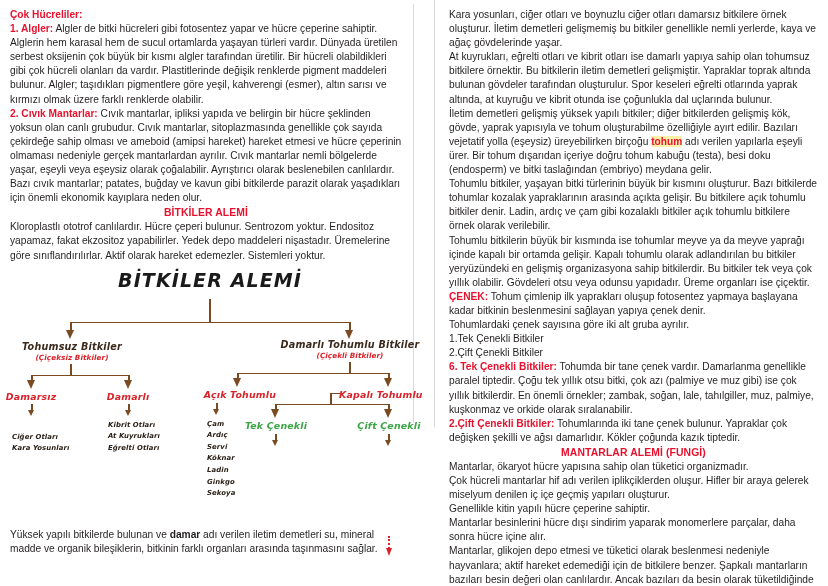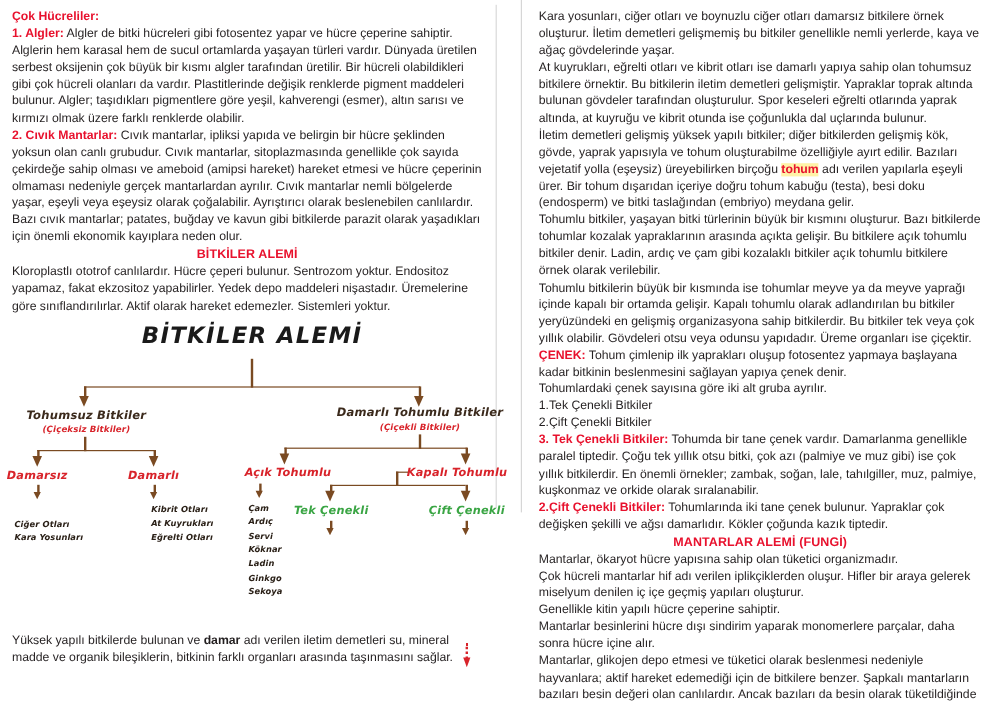--- a/index.html
+++ b/index.html
@@ -233,21 +233,21 @@
       <div class="line-v" style="left:21px; top:135px; height:8px;"></div>
       <div class="arrow-sm" style="left:17.8px; top:141px;"></div>
       <div class="leaf-list" style="left:2px; top:163px;">
         <div>Ciğer Otları</div>
         <div>Kara Yosunları</div>
       </div>
 
       <div class="node node-red" style="left:80px; top:122px; width:76px;">Damarlı</div>
       <div class="line-v" style="left:118px; top:135px; height:8px;"></div>
       <div class="arrow-sm" style="left:114.8px; top:141px;"></div>
-      <div class="leaf-list" style="left:116px; top:151px;">
+      <div class="leaf-list" style="left:98px; top:151px;">
         <div>Kibrit Otları</div>
         <div>At Kuyrukları</div>
         <div>Eğrelti Otları</div>
       </div>
 
       <div class="line-v" style="left:339px; top:93px; height:12px;"></div>
       <div class="line-h" style="left:227px; top:104px; width:152px;"></div>
       <div class="line-v" style="left:227px; top:104px; height:7px;"></div>
       <div class="arrow-dn" style="left:222.5px; top:109px;"></div>
       <div class="line-v" style="left:378px; top:104px; height:7px;"></div>
@@ -307,21 +307,21 @@
 
     <p class="para">
       <span class="red">ÇENEK:</span><span> Tohum çimlenip ilk yaprakları oluşup fotosentez yapmaya başlayana kadar bitkinin beslenmesini sağlayan yapıya çenek denir.</span>
     </p>
 
     <p class="para">Tohumlardaki çenek sayısına göre iki alt gruba ayrılır.</p>
     <p class="para">1.Tek Çenekli Bitkiler</p>
     <p class="para">2.Çift Çenekli Bitkiler</p>
 
     <p class="para">
-      <span class="red">3. Tek Çenekli Bitkiler:</span><span> Tohumda bir tane çenek vardır. Damarlanma genellikle paralel tiptedir. Çoğu tek yıllık otsu bitki, çok azı (palmiye ve muz gibi) ise çok yıllık bitkilerdir. En önemli örnekler; zambak, soğan, lale, tahılgiller, muz, palmiye, kuşkonmaz ve orkide olarak sıralanabilir.</span>
+      <span class="red">6. Tek Çenekli Bitkiler:</span><span> Tohumda bir tane çenek vardır. Damarlanma genellikle paralel tiptedir. Çoğu tek yıllık otsu bitki, çok azı (palmiye ve muz gibi) ise çok yıllık bitkilerdir. En önemli örnekler; zambak, soğan, lale, tahılgiller, muz, palmiye, kuşkonmaz ve orkide olarak sıralanabilir.</span>
     </p>
 
     <p class="para">
       <span class="red">2.Çift Çenekli Bitkiler:</span><span> Tohumlarında iki tane çenek bulunur. Yapraklar çok değişken şekilli ve ağsı damarlıdır. Kökler çoğunda kazık tiptedir.</span>
     </p>
 
     <p class="section-head">MANTARLAR ALEMİ (FUNGİ)</p>
 
     <p class="para">Mantarlar, ökaryot hücre yapısına sahip olan tüketici organizmadır.</p>
     <p class="para">Çok hücreli mantarlar hif adı verilen iplikçiklerden oluşur. Hifler bir araya gelerek miselyum denilen iç içe geçmiş yapıları oluşturur.</p>

